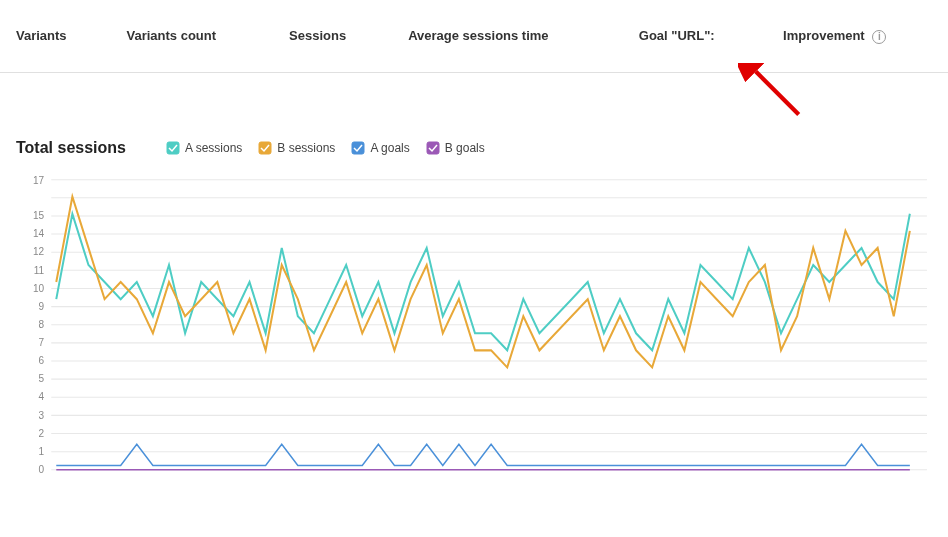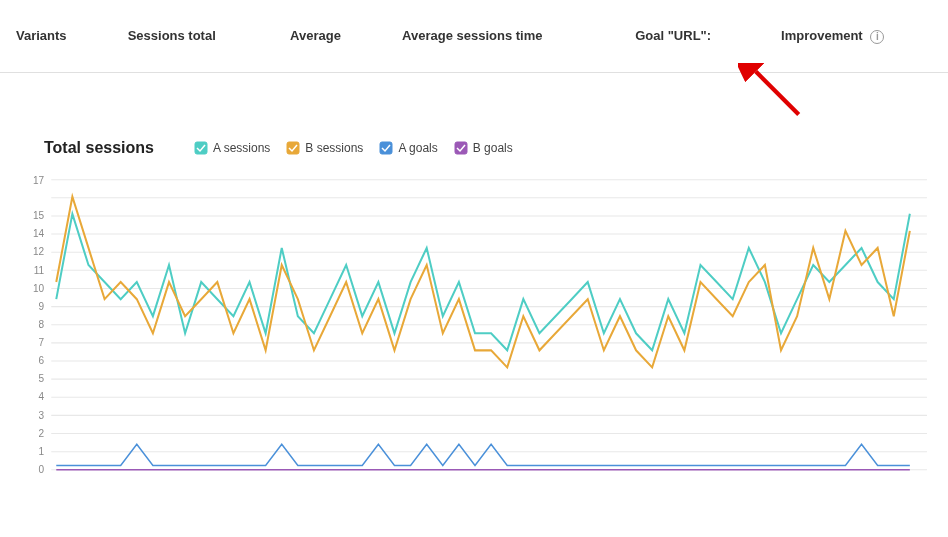--- a/index.html
+++ b/index.html
@@ -72,21 +72,20 @@
 
     
     .chart-section {
       padding: 16px 16px 8px 16px;
     }
     .chart-header {
       display: flex;
       align-items: center;
       margin-bottom: 12px;
       gap: 20px;
-      margin-left: 28px;
     }
     .chart-title {
       font-size: 16px;
       font-weight: bold;
       color: #222;
       margin-right: 20px;
     }
     .legend {
       display: flex;
       gap: 16px;
@@ -106,22 +105,22 @@
       margin-top: 8px;
     }
   </style>
 </head>
 <body>
 
 <table class="table-section">
   <thead>
     <tr>
       <th>Variants</th>
-      <th>Sessions total</th>
-      <th>Average</th>
+      <th>Variants count</th>
+      <th>Sessions</th>
       <th>Average sessions time</th>
       <th class="goal-header-col">Goal "URL":</th>
       <th class="improvement-header-col">
         <span>Improvement</span>
         <span class="info-icon">i</span>
       </th>
     </tr>
   </thead>
   <tbody>
   </tbody>

